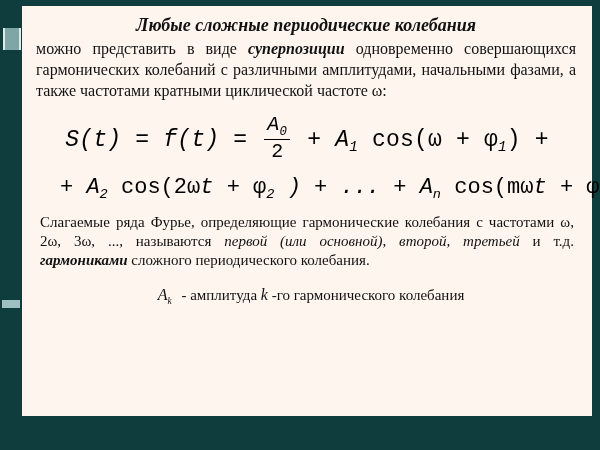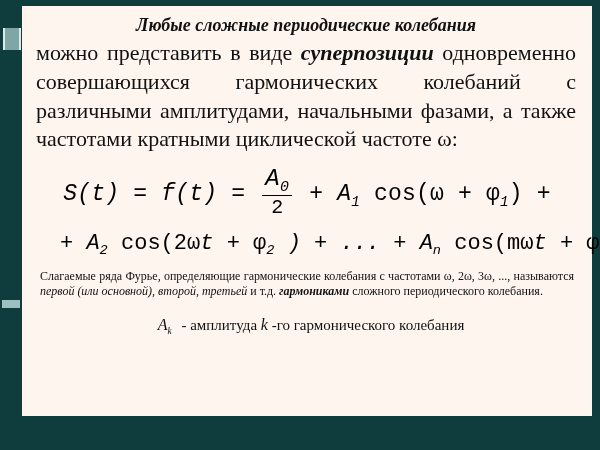--- a/index.html
+++ b/index.html
@@ -65,21 +65,21 @@
     left: 22px;
     top: 6px;
     width: 570px;
     height: 410px;
     background: #fdf5ee;
     box-sizing: border-box;
     padding: 6px 10px 0 10px;
   }
   .para {
     font-family: "Liberation Serif", serif;
-    font-size: 22px;
+    font-size: 16px;
     line-height: 1.30;
     color: #111111;
     text-align: justify;
     margin: 2px 6px 0 4px;
   }
   .para .bi {
     font-weight: bold;
     font-style: italic;
   }
   .firstline {
@@ -111,41 +111,41 @@
   .frac {
     display: inline-block;
     vertical-align: middle;
     text-align: center;
     margin: 0 3px;
     position: relative;
     top: -1px;
   }
   .frac .num {
     display: block;
-    font-size: 24px;
+    font-size: 20px;
     font-style: italic;
     line-height: 1.0;
     padding: 0 3px 1px 3px;
     border-bottom: 1.6px solid #000;
   }
   .frac .den {
     display: block;
     font-size: 20px;
     line-height: 1.05;
     padding-top: 1px;
   }
   .sub {
     font-size: 0.62em;
     vertical-align: sub;
     font-style: italic;
   }
   
   .note {
     margin: 10px 8px 0 8px;
-    font-size: 12px;
+    font-size: 15px;
     line-height: 1.28;
     color: #111;
     text-align: justify;
     font-family: "Liberation Serif", serif;
   }
   .note .it { font-style: italic; }
   .note .bi { font-style: italic; font-weight: bold; }
   .bottomline {
     margin: 16px 0 0 2px;
     font-size: 15px;

